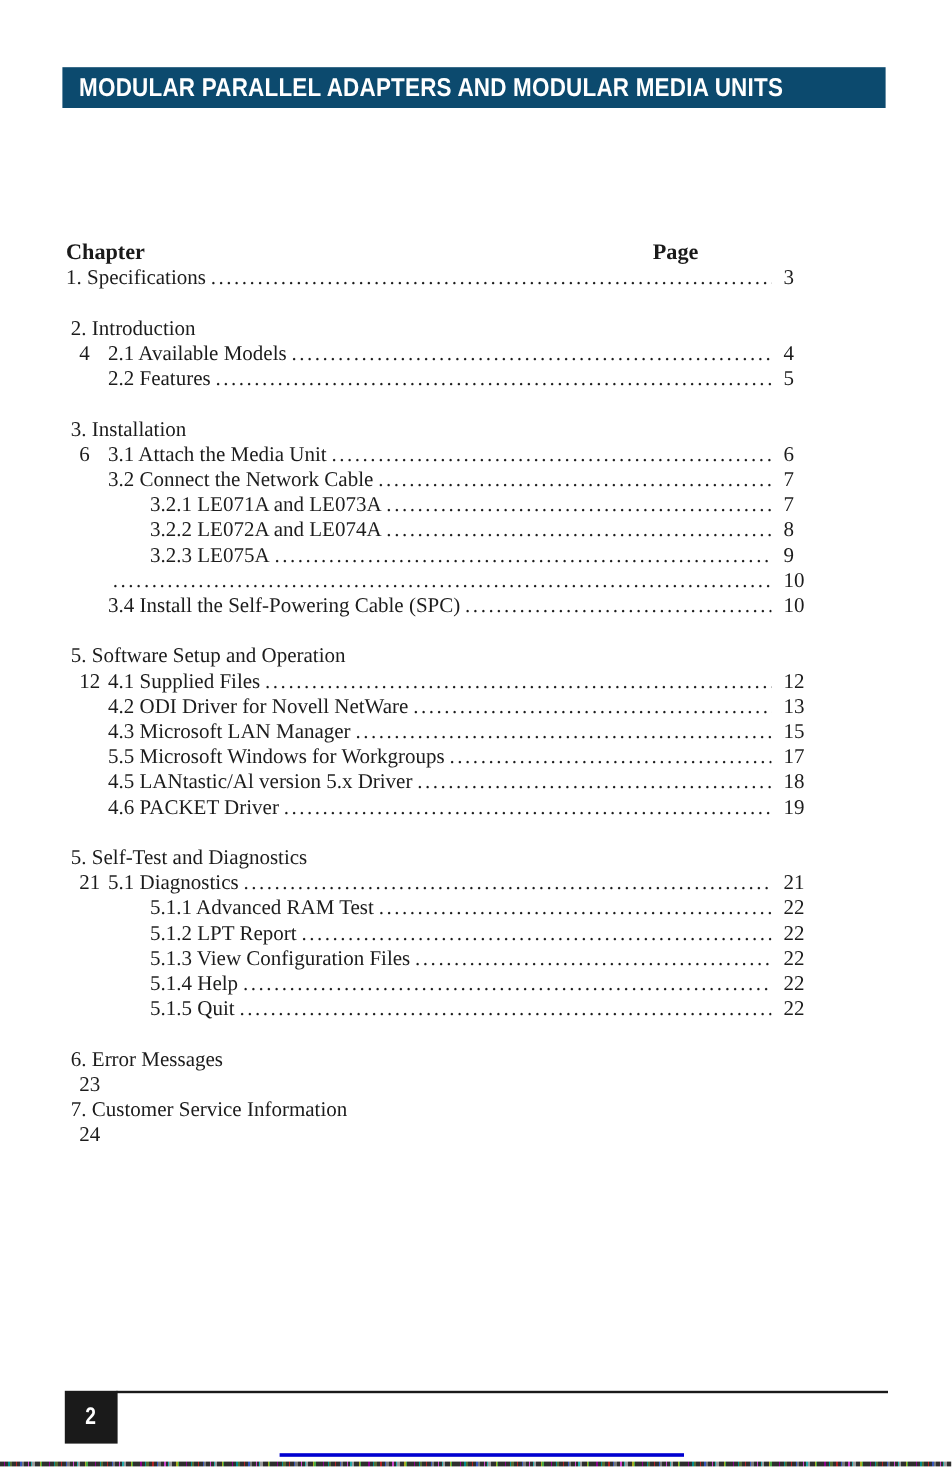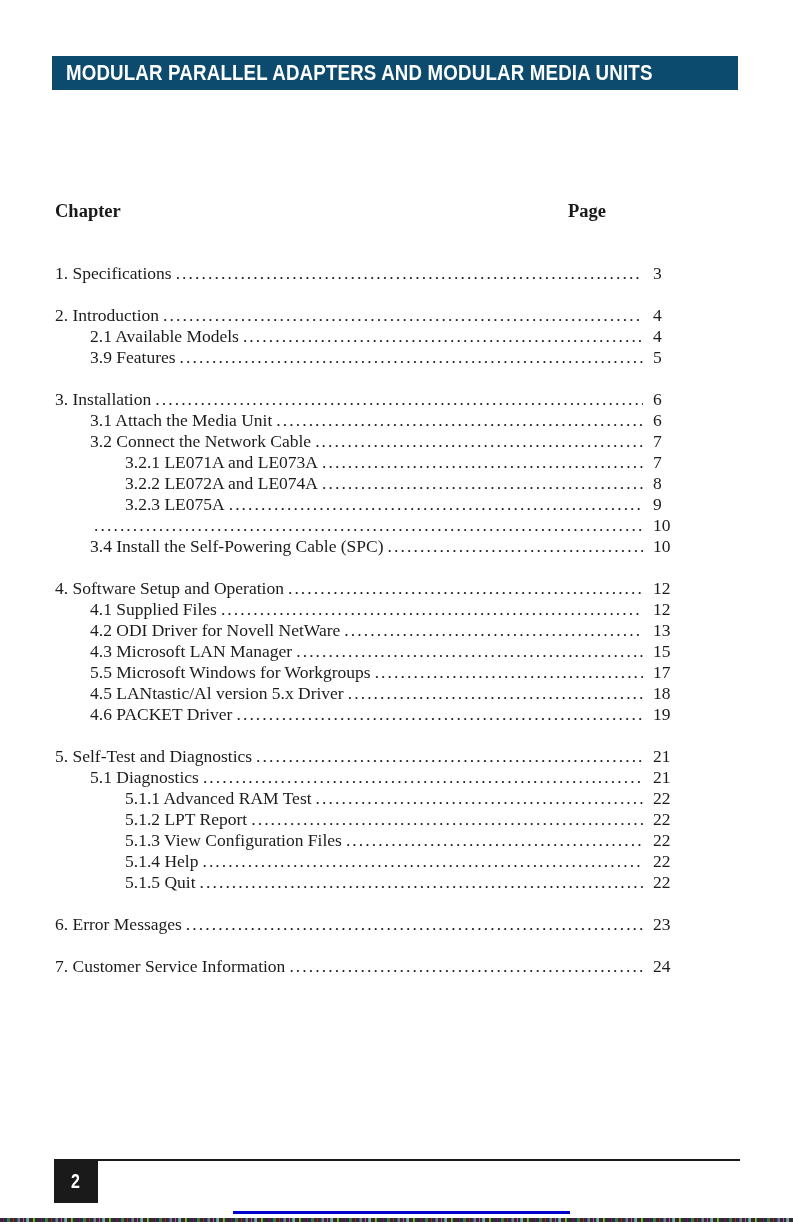--- a/index.html
+++ b/index.html
@@ -47,36 +47,35 @@
     transform-origin:center;
     letter-spacing:0px;
   }
 
   
   .toc-head{
     position:absolute;left:0;top:179px;width:793px;height:22px;
     font-weight:700;font-size:18.5px;color:#1a1a1a;margin-top:22px;
   }
   .toc-head .chapter{position:absolute;left:55px;top:0;}
-  .toc-head .pagehead{position:absolute;left:568px;top:0;}
+  .toc-head .pagehead{position:absolute;left:544px;top:0;}
 
   
   .toc-list{
     position:absolute;left:55px;top:221px;width:625px;
     font-size:17.5px;
     line-height:21px;
-    margin-top:42px;
   }
   .toc-row{
     display:flex;
     align-items:baseline;
     height:21px;
     white-space:nowrap;
   }
-  .toc-row.gap{margin-top:21px;}
+  .toc-row.gap{margin-top:21px;flex-direction:column;}
   .toc-row.lvl1{padding-left:35px;}
   .toc-row.lvl2{padding-left:70px;}
   .toc-label{flex:0 0 auto;}
   .dots{
     flex:1 1 auto;
     overflow:hidden;
     margin:0 3px 0 4px;
     height:21px;
   }
   .dots::after{
@@ -145,21 +144,21 @@
       <span class="toc-label">2. Introduction</span>
       <span class="dots"></span>
       <span class="pg">4</span>
     </div>
       <div class="toc-row lvl1">
       <span class="toc-label">2.1 Available Models</span>
       <span class="dots"></span>
       <span class="pg">4</span>
     </div>
       <div class="toc-row lvl1">
-      <span class="toc-label">3.9 Features</span>
+      <span class="toc-label">2.2 Features</span>
       <span class="dots"></span>
       <span class="pg">5</span>
     </div>
       <div class="toc-row lvl0 gap">
       <span class="toc-label">3. Installation</span>
       <span class="dots"></span>
       <span class="pg">6</span>
     </div>
       <div class="toc-row lvl1">
       <span class="toc-label">3.1 Attach the Media Unit</span>
@@ -189,21 +188,21 @@
       <div class="toc-row lvl1">
       <span class="dots"></span>
       <span class="pg">10</span>
     </div>
       <div class="toc-row lvl1">
       <span class="toc-label">3.4 Install the Self-Powering Cable (SPC)</span>
       <span class="dots"></span>
       <span class="pg">10</span>
     </div>
       <div class="toc-row lvl0 gap">
-      <span class="toc-label">4. Software Setup and Operation</span>
+      <span class="toc-label">5. Software Setup and Operation</span>
       <span class="dots"></span>
       <span class="pg">12</span>
     </div>
       <div class="toc-row lvl1">
       <span class="toc-label">4.1 Supplied Files</span>
       <span class="dots"></span>
       <span class="pg">12</span>
     </div>
       <div class="toc-row lvl1">
       <span class="toc-label">4.2 ODI Driver for Novell NetWare</span>

